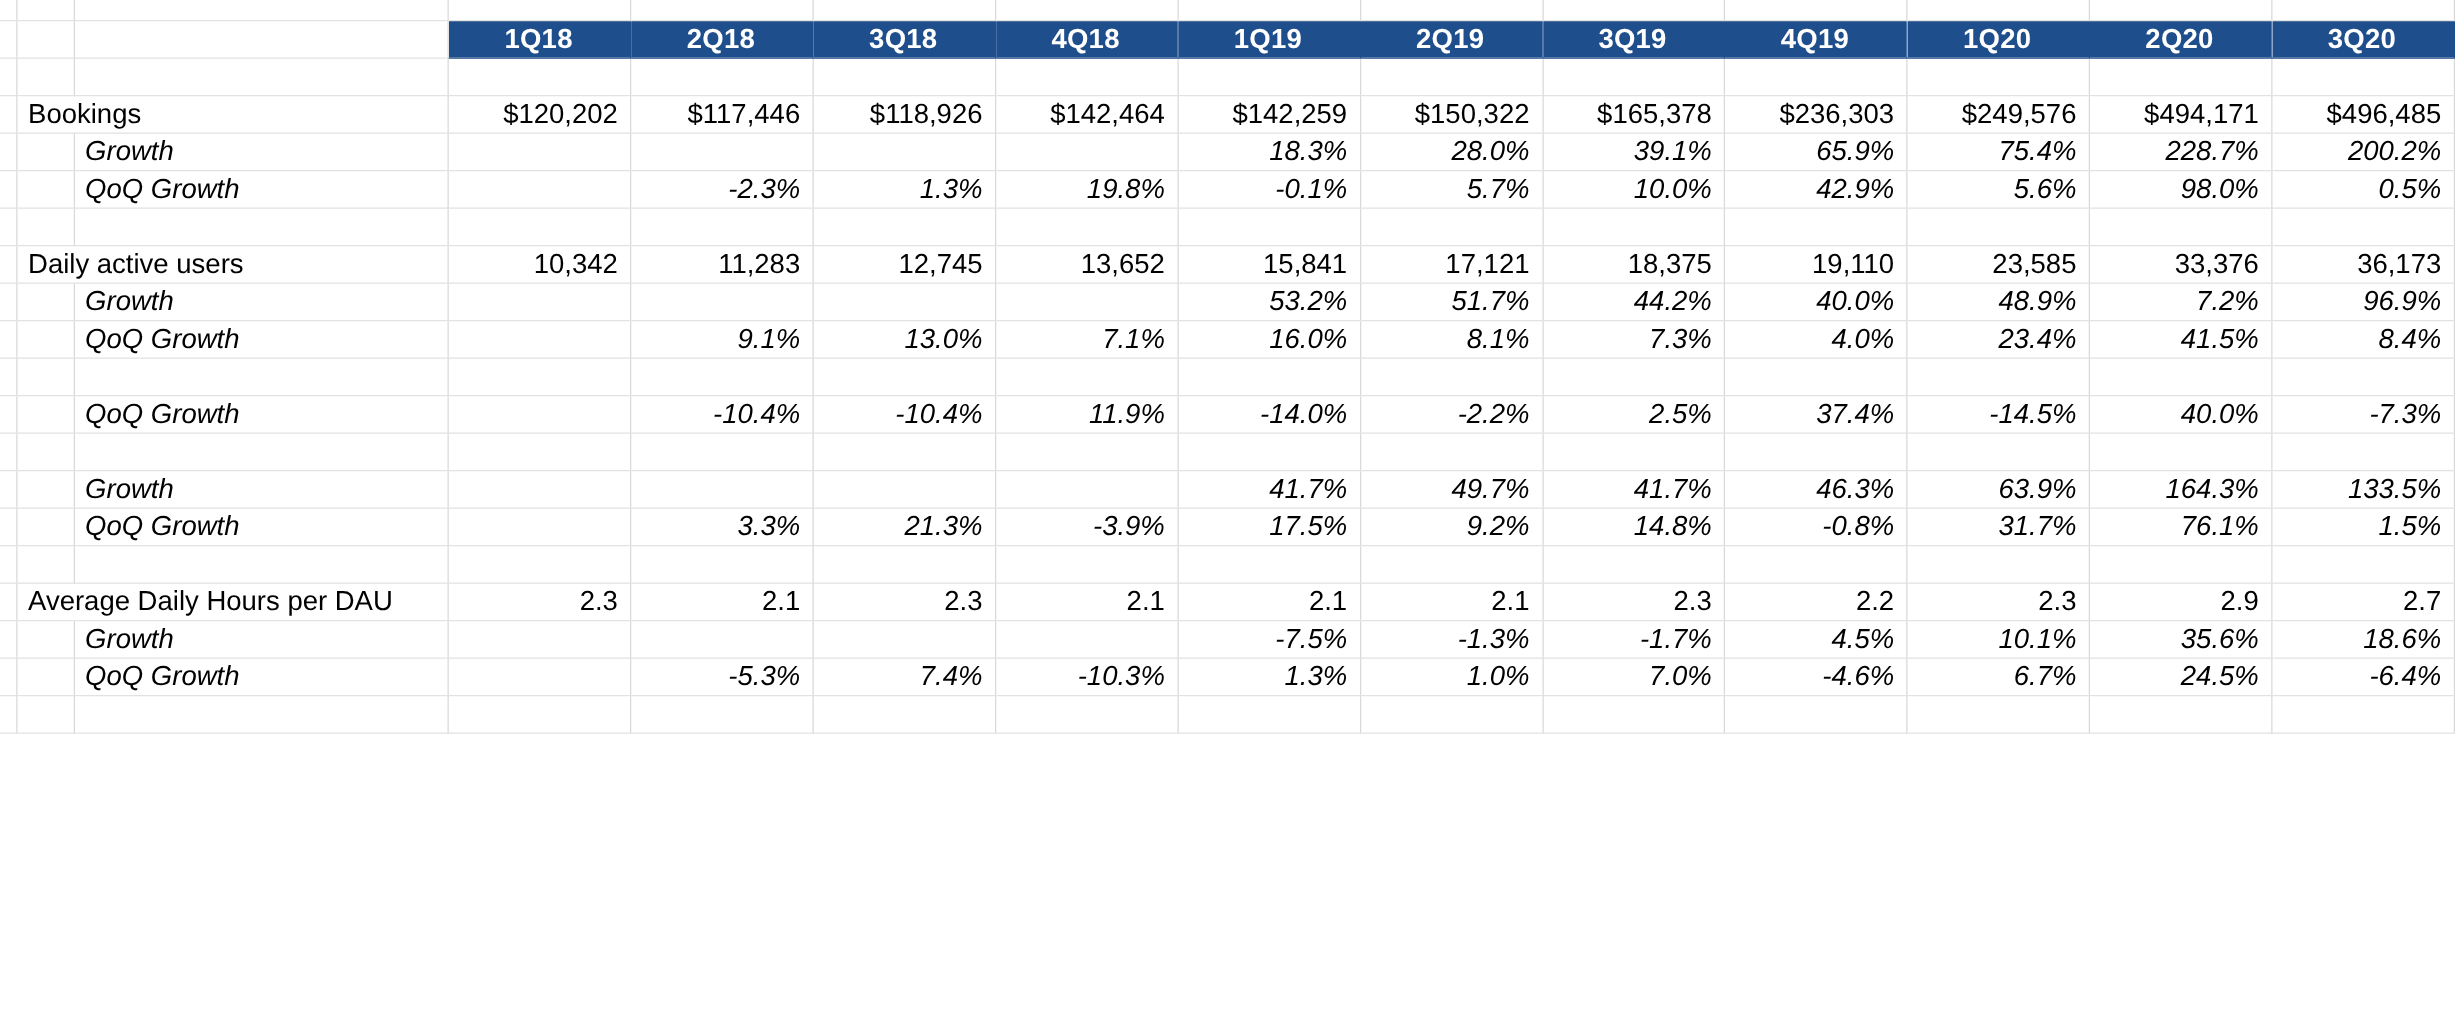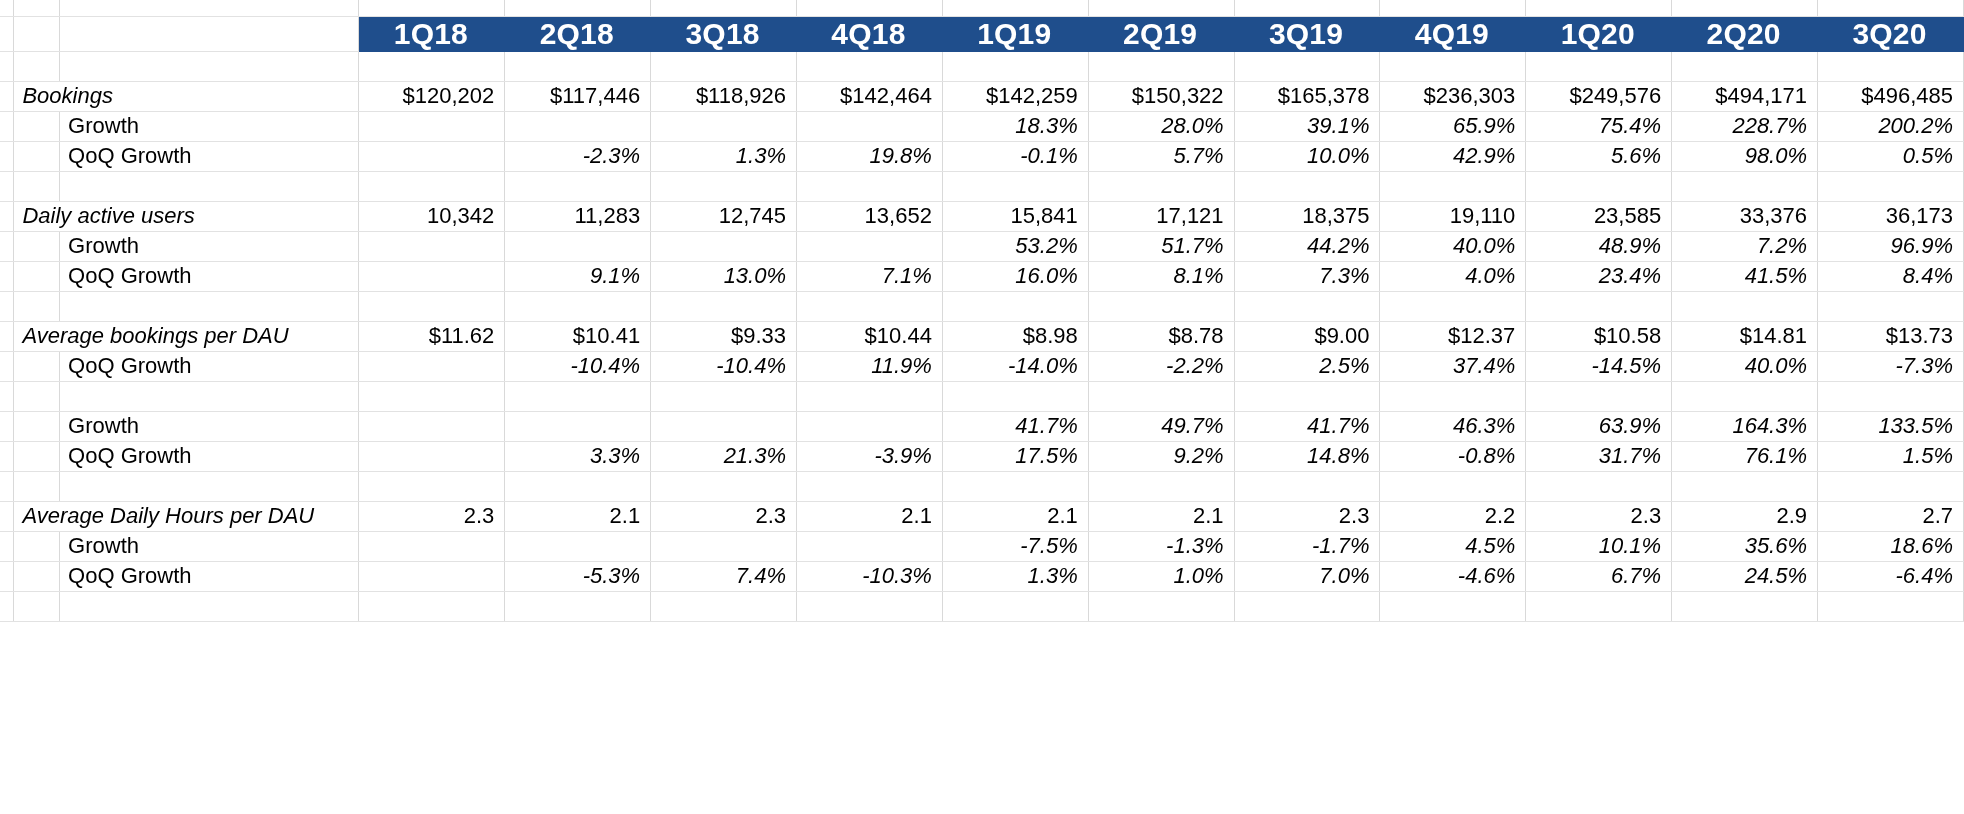--- a/index.html
+++ b/index.html
@@ -35,42 +35,42 @@
   col.c-gut1{width:11px;}
   col.c-gut2{width:36px;}
   col.c-label{width:236px;}
   col.c-data{width:115px;}
 
   td.gut{border-right:1px solid #d9d9d9;padding:0;}
   td.label-main{
     text-align:left;
     font-weight:400;
     padding-left:3px;
-    font-style:italic;
   }
   td.label-sub{
     text-align:left;
+    font-style:italic;
     font-weight:400;
     padding-left:3px;
   }
   td.num{
     text-align:right;
     font-variant-numeric:tabular-nums;
   }
   td.num.pct{font-style:italic;}
 
   
   tr.hdr td.hdrcell{
     background:#1F4E8C;
     color:#ffffff;
     font-weight:bold;
     text-align:center;
     border-right:1px solid #1F4E8C;
     border-bottom:1px solid #1F4E8C;
-    font-size:30px;
+    font-size:22px;
     letter-spacing:0.2px;
   }
   tr.hdr td.hdrblank{
     background:#ffffff;
   }
   tr.toprow td{height:16px;border-bottom:1px solid #e2e2e2;}
   tr.spacer td{height:30px;}
 </style>
 </head>
 <body>
@@ -264,35 +264,20 @@
           <td class="num"></td>
           <td class="num"></td>
           <td class="num"></td>
           <td class="num"></td>
           <td class="num"></td>
           <td class="num"></td>
           <td class="num"></td>
         </tr>
         <tr>
           <td class="gut"></td>
-          <td class="label-main" colspan="2">Average bookings per DAU</td>
-          <td class="num">$11.62</td>
-          <td class="num">$10.41</td>
-          <td class="num">$9.33</td>
-          <td class="num">$10.44</td>
-          <td class="num">$8.98</td>
-          <td class="num">$8.78</td>
-          <td class="num">$9.00</td>
-          <td class="num">$12.37</td>
-          <td class="num">$10.58</td>
-          <td class="num">$14.81</td>
-          <td class="num">$13.73</td>
-        </tr>
-        <tr>
-          <td class="gut"></td>
           <td class="gut"></td>
           <td class="label-sub">QoQ Growth</td>
           <td class="num pct"></td>
           <td class="num pct">-10.4%</td>
           <td class="num pct">-10.4%</td>
           <td class="num pct">11.9%</td>
           <td class="num pct">-14.0%</td>
           <td class="num pct">-2.2%</td>
           <td class="num pct">2.5%</td>
           <td class="num pct">37.4%</td>

